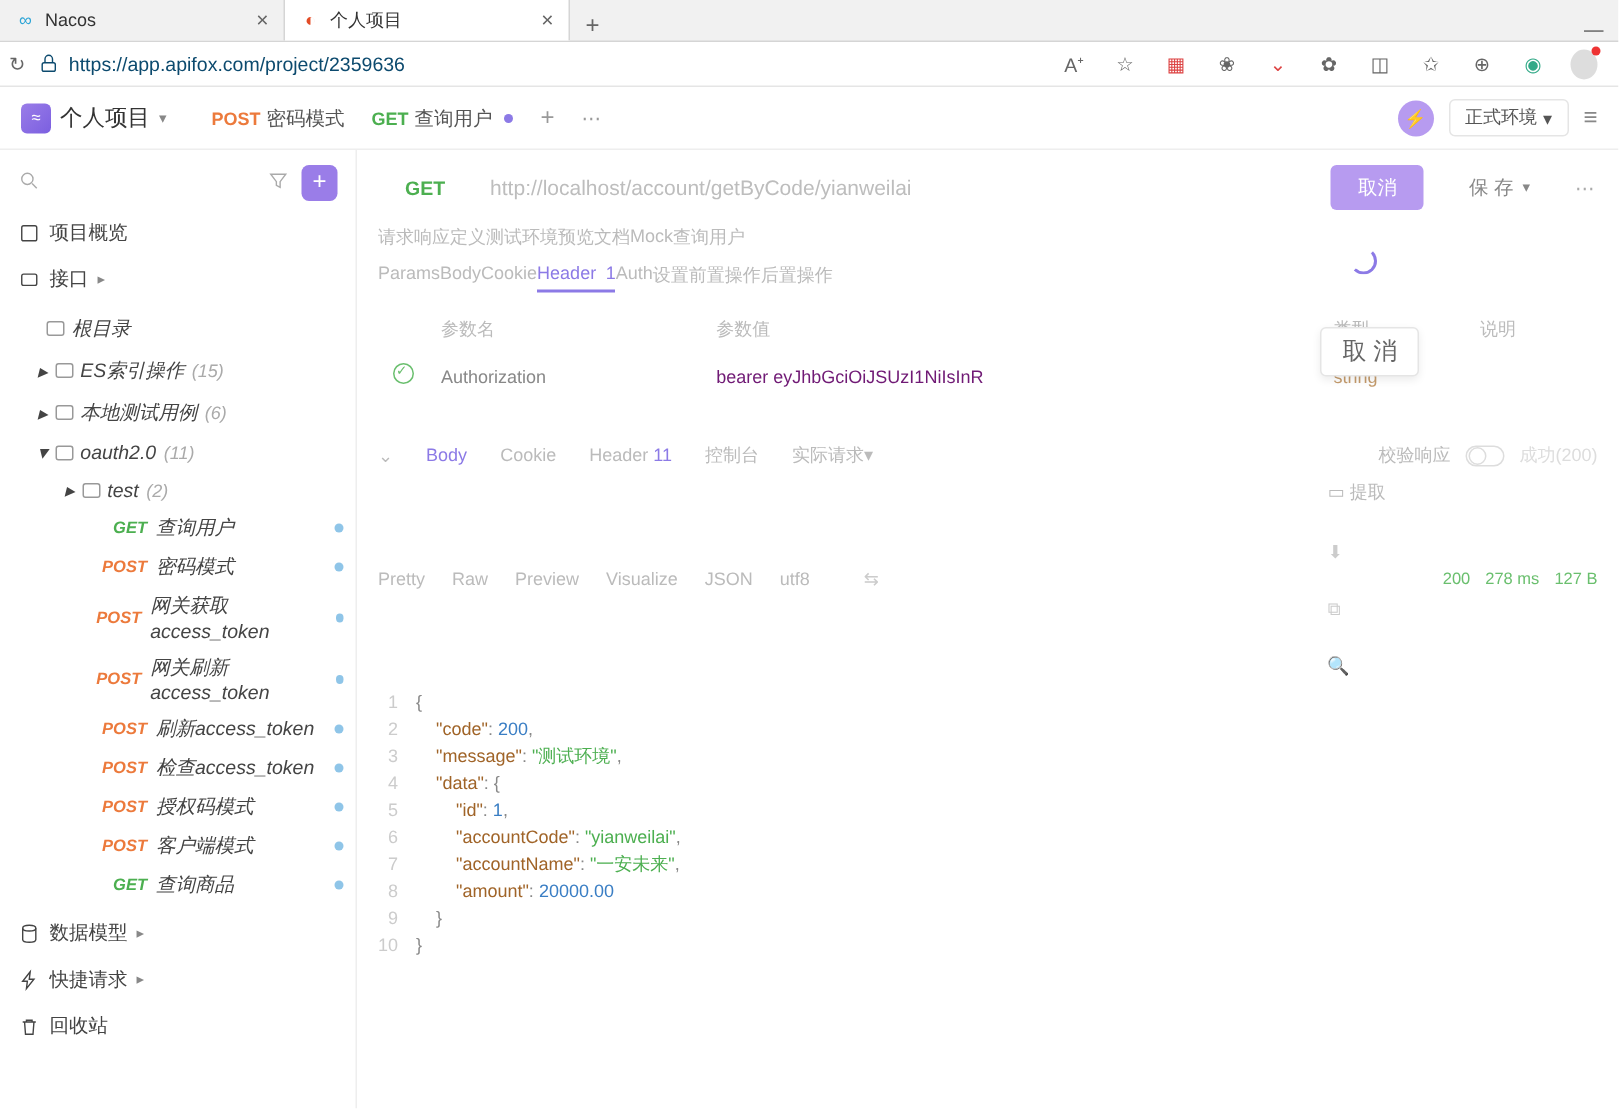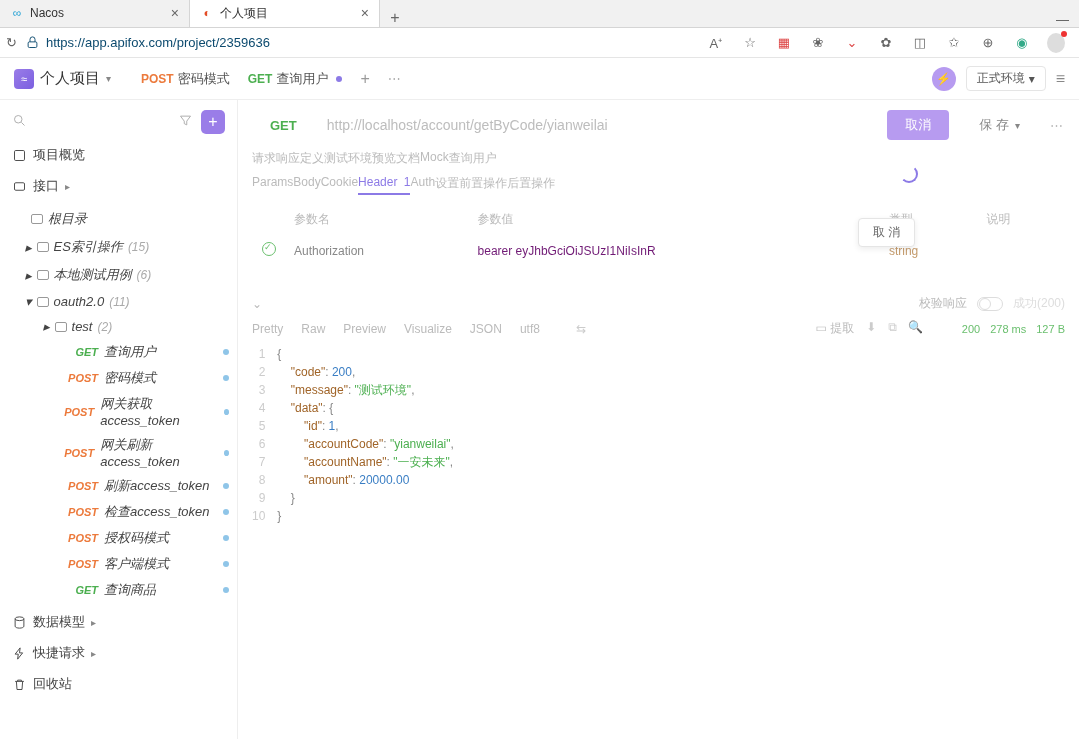--- a/index.html
+++ b/index.html
@@ -66,31 +66,31 @@
 .tabrow .active { color: #8c7ae6; border-bottom: 2px solid #8c7ae6; padding-bottom: 4px; }
 .tabrow .badge { color: #8c7ae6; margin-left: 3px; }
 
 .header-table { width: 100%; font-size: 12px; color: #bbb; }
 .header-table th { text-align: left; font-weight: normal; padding: 6px 8px; }
 .header-table td { padding: 6px 8px; }
 .hcheck { width: 14px; height: 14px; border-radius: 50%; border: 1.5px solid #6abf6e; display: inline-block; position: relative; }
 .hcheck::after { content: "✓"; color: #6abf6e; font-size: 9px; position: absolute; top: -1px; left: 1px; }
 .typ { color: #c49b6c; }
 
-.popover { position: absolute; background: #fff; border: 1px solid #e5e5e5; border-radius: 4px; padding: 5px 14px; font-size: 12px; color: #666; box-shadow: 0 2px 6px rgba(0,0,0,0.08); left: 620px; top: 118px; }
+.popover { position: absolute; background: #fff; border: 1px solid #e5e5e5; border-radius: 4px; padding: 5px 14px; font-size: 16px; color: #666; box-shadow: 0 2px 6px rgba(0,0,0,0.08); left: 642px; top: 118px; }
 
 .resp-tabs { display: flex; gap: 22px; font-size: 12px; color: #bbb; margin-top: 28px; align-items: center; }
 .resp-tabs .active { color: #8c7ae6; }
 .resp-right { margin-left: auto; display: flex; gap: 10px; align-items: center; color: #bbb; }
 .switch { width: 26px; height: 14px; border: 1px solid #ddd; border-radius: 8px; position: relative; }
 .switch::after { content: ""; width: 10px; height: 10px; background: #fff; border: 1px solid #ddd; border-radius: 50%; position: absolute; left: 1px; top: 0; }
 
 .fmt-tabs { display: flex; gap: 18px; font-size: 12px; color: #bbb; margin: 8px 0; align-items: center; }
 .fmt-tabs .status { margin-left: auto; display: flex; gap: 10px; color: #6abf6e; font-size: 11px; }
-.fmt-icons { display: flex; gap: 12px; color: #ccc; }
+.fmt-icons { display: flex; gap: 24px; color: #ccc; flex-direction: column; }
 
 .code { font-family: Consolas, monospace; font-size: 12px; line-height: 1.5; white-space: pre; display: flex; }
 .gutter { color: #ccc; text-align: right; padding-right: 12px; }
 .codebody .k { color: #a06428; }
 .codebody .s { color: #4caf50; }
 .codebody .n { color: #3a7ec4; }
 .codebody { color: #888; }
 
 .folder-icon { display: inline-block; width: 12px; height: 10px; border: 1px solid #999; border-radius: 2px; }
 .spinner { position: absolute; left: 662px; top: 65px; width: 18px; height: 18px; border: 2px solid transparent; border-right-color: #8c7ae6; border-bottom-color: #8c7ae6; border-radius: 50%; }
@@ -364,20 +364,21 @@
             <td style="color:#888">Authorization</td>
             <td style="color:#701a75">bearer eyJhbGciOiJSUzI1NiIsInR</td>
             <td class="typ">string</td>
             <td></td>
           </tr>
         </tbody>
       </table>
 
       <div class="resp-tabs">
         <span>⌄</span>
+        <span id="rtabs"><span class="active" style="margin-right: 22px;">Body</span><span style="margin-right: 22px;">Cookie</span><span style="margin-right: 22px;">Header <span style="color:#8c7ae6">11</span></span><span style="margin-right: 22px;">控制台</span><span style="margin-right: 22px;">实际请求▾</span></span>
         <div class="resp-right">
           <span>校验响应</span>
           <span class="switch"></span>
           <span style="color:#ddd">成功(200)</span>
         </div>
       </div>
 
       <div class="fmt-tabs">
         <span id="fmttabs"><span style="margin-right: 18px;">Pretty</span><span style="margin-right: 18px;">Raw</span><span style="margin-right: 18px;">Preview</span><span style="margin-right: 18px;">Visualize</span><span style="margin-right: 18px;">JSON</span><span style="margin-right: 18px;">utf8</span></span>
         <span style="color:#ccc">⇆</span>

